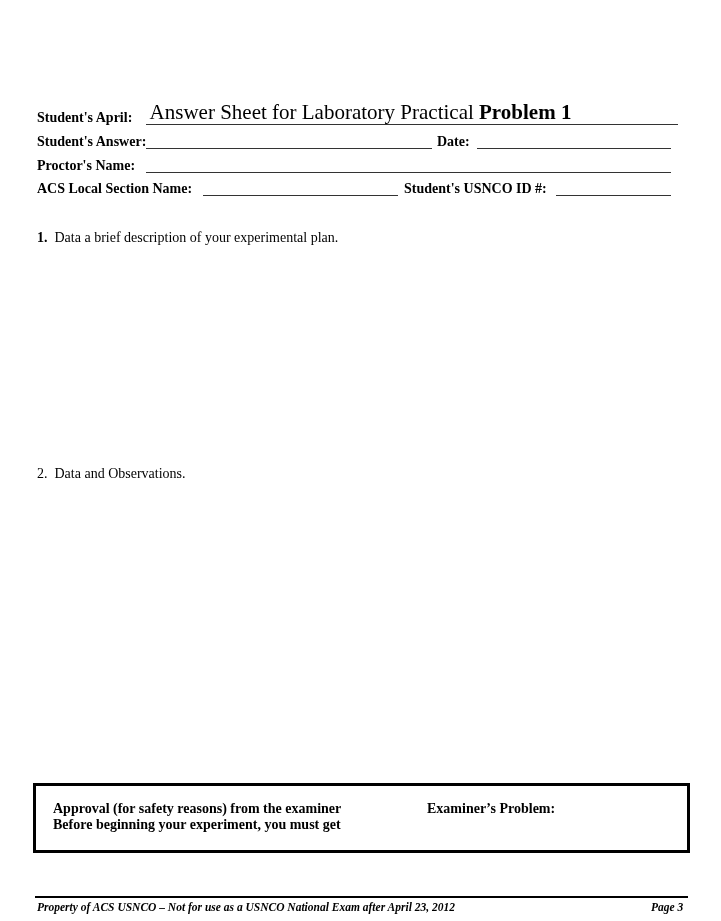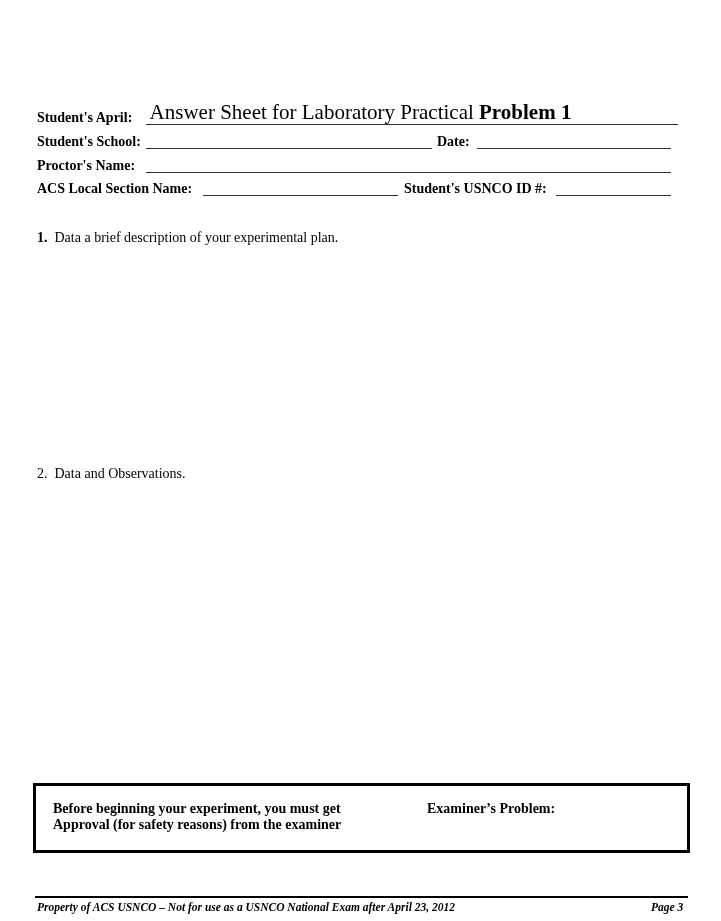--- a/index.html
+++ b/index.html
@@ -20,21 +20,21 @@
     .foot { font-weight: bold; font-size: 11.5px; top: 901px; white-space: nowrap; font-style: italic; }
   </style>
 </head>
 <body>
 
 <div class="abs title"><span>Answer Sheet for Laboratory Practical </span><b>Problem 1</b></div>
 
 <div class="abs lbl" style="left:37px;top:110px;">Student's April:</div>
 <div class="abs line" style="left:146px;top:124px;width:532px;"></div>
 
-<div class="abs lbl" style="left:37px;top:134px;">Student's School:</div>
+<div class="abs lbl" style="left:37px;top:134px;">Student's Answer:</div>
 <div class="abs line" style="left:146px;top:148px;width:286px;"></div>
 <div class="abs lbl" style="left:437px;top:134px;">Date:</div>
 <div class="abs line" style="left:477px;top:148px;width:194px;"></div>
 
 <div class="abs lbl" style="left:37px;top:158px;text-align:center;">Proctor's Name:</div>
 <div class="abs line" style="left:146px;top:172px;width:525px;"></div>
 
 <div class="abs lbl" style="left:37px;top:181px;">ACS Local Section Name:</div>
 <div class="abs line" style="left:203px;top:195px;width:195px;"></div>
 <div class="abs lbl" style="left:404px;top:181px;">Student's USNCO ID #:</div>
@@ -42,21 +42,21 @@
 
 <div class="abs q" style="left:37px;top:230px;"><b>1.</b>&nbsp;&nbsp;<span>Data a brief description of your experimental plan.</span></div>
 <div class="abs" style="left:37px;top:255px;width:650px;height:225px;"></div>
 
 <div class="abs q" style="left:37px;top:466px;text-align:center;"><span>2.</span>&nbsp;&nbsp;<span>Data and Observations.</span></div>
 <div class="abs" style="left:37px;top:515px;width:650px;height:260px;"></div>
 
 <div class="abs box"></div>
 <div class="abs box-under"></div>
 <div class="abs boxtxt" style="left:53px;top:801px;">
+  <div>Approval (for safety reasons) from the examiner</div>
   <div>Before beginning your experiment, you must get</div>
-  <div>Approval (for safety reasons) from the examiner</div>
 </div>
 <div class="abs boxtxt" style="left:427px;top:801px;">Examiner’s Problem:</div>
 <div class="abs" style="left:560px;top:795px;width:120px;height:40px;"></div>
 
 <div class="abs footer-line"></div>
 <div class="abs foot" style="left:37px;">Property of ACS USNCO – Not for use as a USNCO National Exam after April 23, 2012</div>
 <div class="abs foot" style="left:651px;">Page 3</div>
 
 </body></html>

